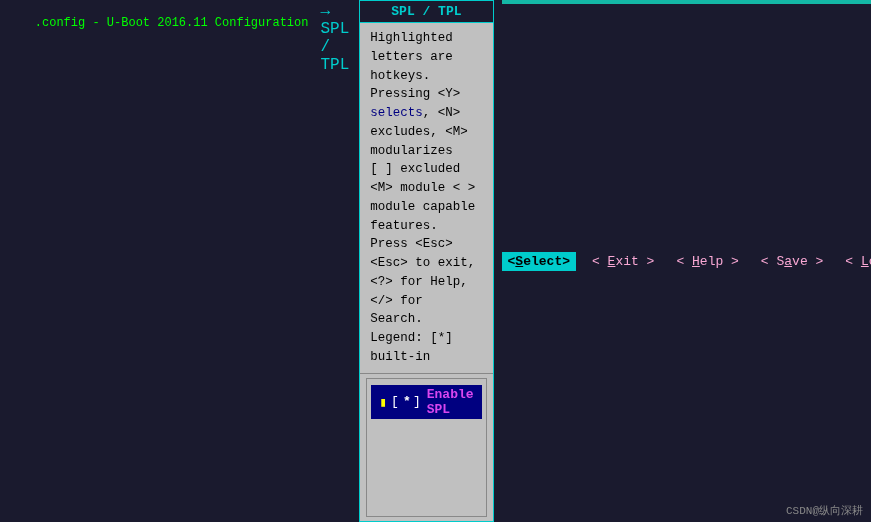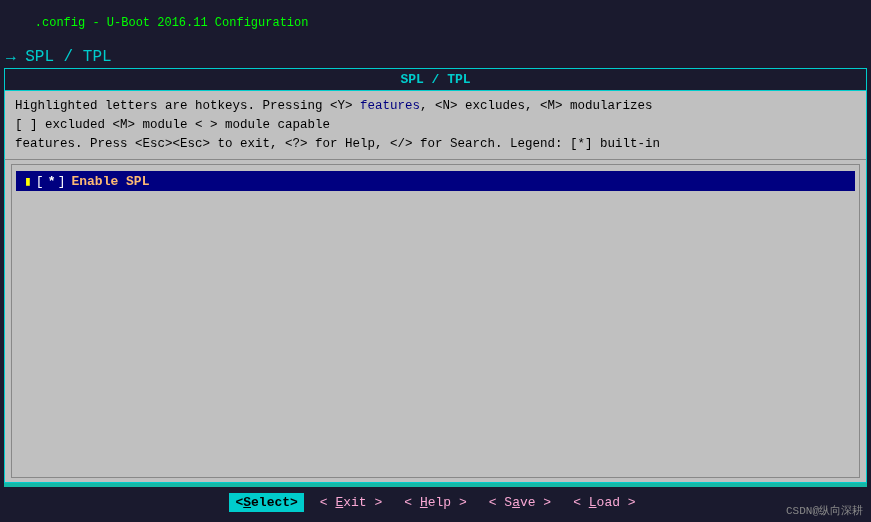--- a/index.html
+++ b/index.html
@@ -11,21 +11,21 @@
       font-size: 13px;
       overflow: hidden;
       position: relative;
     }
 
     .terminal {
       width: 871px;
       height: 522px;
       background: #1a1a2e;
       display: flex;
-      flex-direction: column;
+      flex-direction: row;
     }
 
     .terminal-title-bar {
       background: #1a1a2e;
       color: #00ff00;
       padding: 2px 6px;
       font-size: 12px;
       font-family: 'Courier New', monospace;
       white-space: pre;
     }
@@ -118,21 +118,21 @@
       color: #ffffff;
     }
 
     .menu-item-label {
       margin-left: 4px;
       font-weight: bold;
       color: #ffff00;
     }
 
     .menu-item.selected .menu-item-label {
-      color: #fdba74;
+      color: #d946ef;
     }
 
     .cursor-indicator {
       color: #ffff00;
       margin-right: 4px;
       font-weight: bold;
     }
 
     .bottom-bar {
       background: #1a1a2e;
@@ -189,21 +189,21 @@
     <span class="breadcrumb-arrow">→ </span><span>SPL / TPL</span>
   </div>
 
   <div class="main-window">
 
     <div class="window-title">
       <span>SPL / TPL</span>
     </div>
 
     <div class="help-text">
-      <div>Highlighted letters are hotkeys.  Pressing &lt;Y&gt; <span style="color:#000080;background:#c0c0c0">features</span>, &lt;N&gt; excludes, &lt;M&gt; modularizes</div>
+      <div>Highlighted letters are hotkeys.  Pressing &lt;Y&gt; <span style="color:#000080;background:#c0c0c0">selects</span>, &lt;N&gt; excludes, &lt;M&gt; modularizes</div>
       <div>[ ] excluded  &lt;M&gt; module  &lt; &gt; module capable</div>
       <div>features.  Press &lt;Esc&gt;&lt;Esc&gt; to exit, &lt;?&gt; for Help, &lt;/&gt; for Search.  Legend: [*] built-in</div>
     </div>
 
     <div class="menu-area">
 
       <div class="menu-item selected">
         <span class="cursor-indicator">▮</span>
         <span class="menu-item-bracket">[</span>
         <span class="menu-item-check">*</span>

